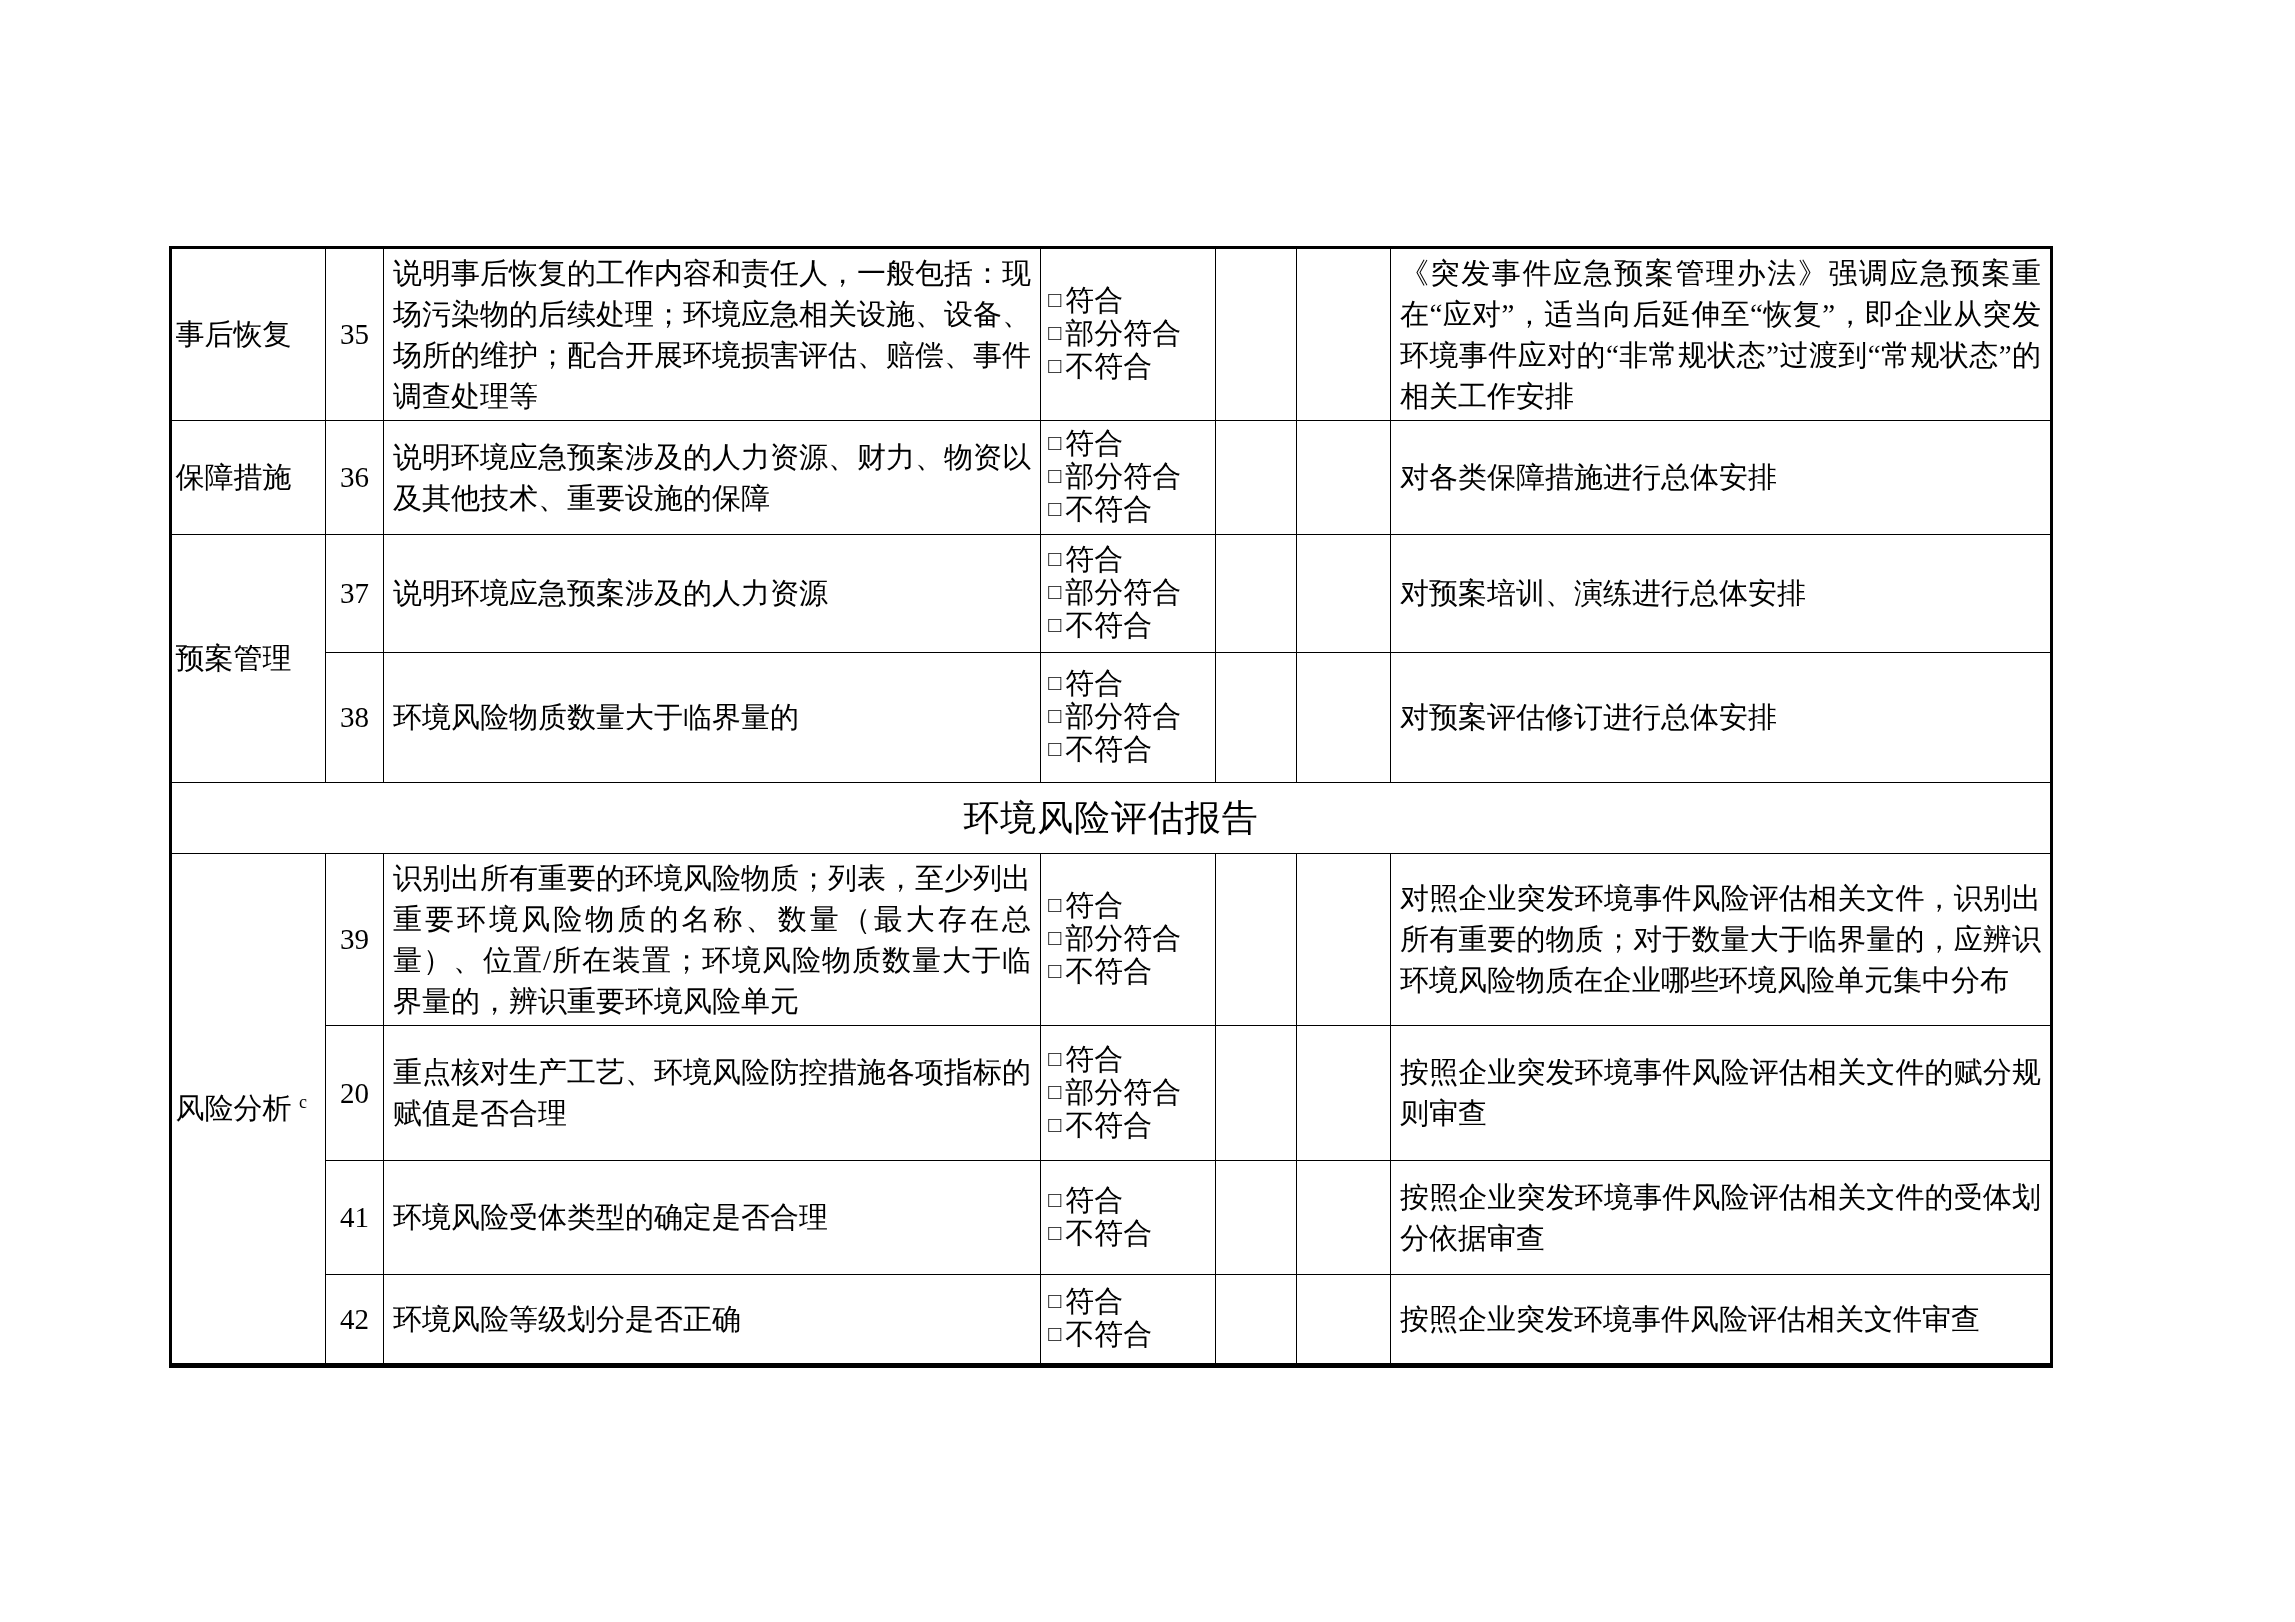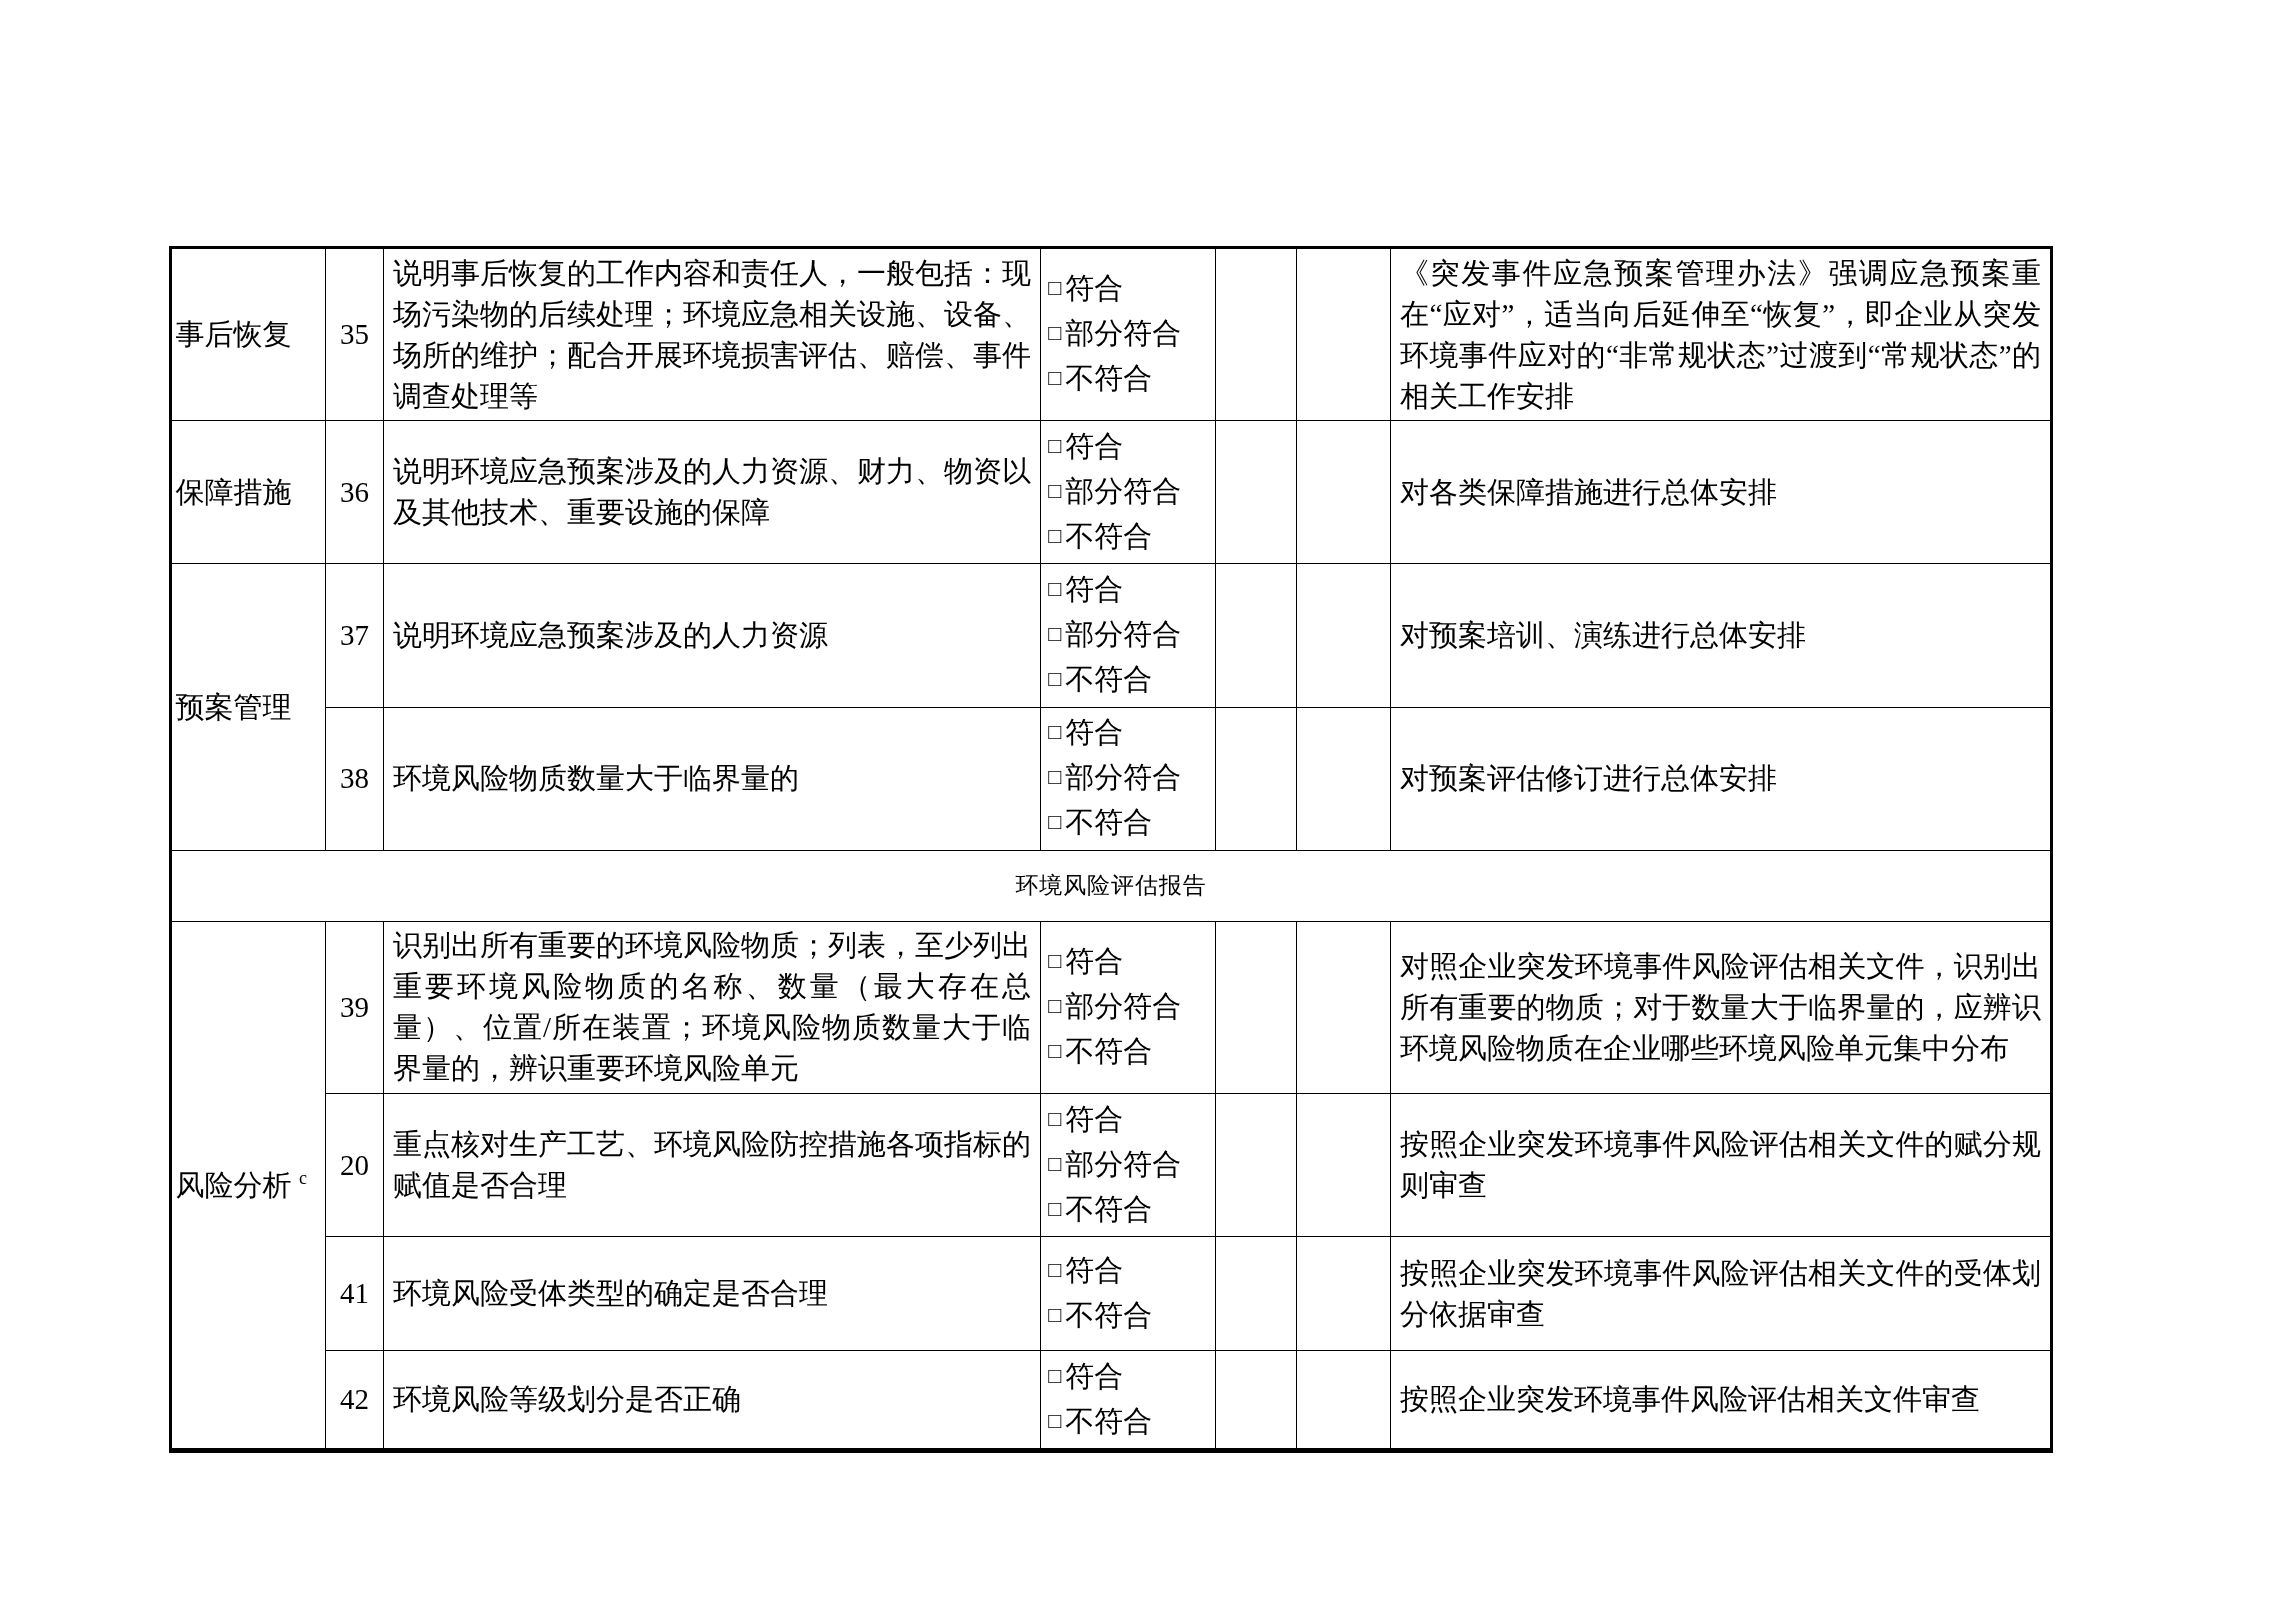--- a/index.html
+++ b/index.html
@@ -15,23 +15,23 @@
   }
   td{
     border:1.8px solid #000;vertical-align:middle;
     font-size:29px;line-height:41px;padding:3.6px 9px;overflow:hidden;
   }
   td.cat{text-align:left;padding:3.6px 3.6px;}
   td.num{text-align:center;padding:0;}
   td.req,td.rem{text-align:justify;}
   td.conf{padding:3.6px 3.6px 3.6px 7.3px;}
   td.score{padding:0;}
-  .opt{white-space:nowrap;line-height:43px;}
+  .opt{white-space:nowrap;line-height:31px;}
   .cb{font-size:22px;margin-right:3.6px;display:inline-block;transform:translateY(-2.7px);}
-  td.hdr{text-align:center;font-size:23px;letter-spacing:0.9px;}
+  td.hdr{text-align:center;font-size:36px;letter-spacing:0.9px;}
   sup.cat-sup{font-size:18px;margin-left:7.3px;line-height:0;}
 </style>
 </head>
 <body>
 
 <div class="sheet">
   <table class="checklist">
     <colgroup>
       <col style="width:155px">
         <col style="width:58px">

